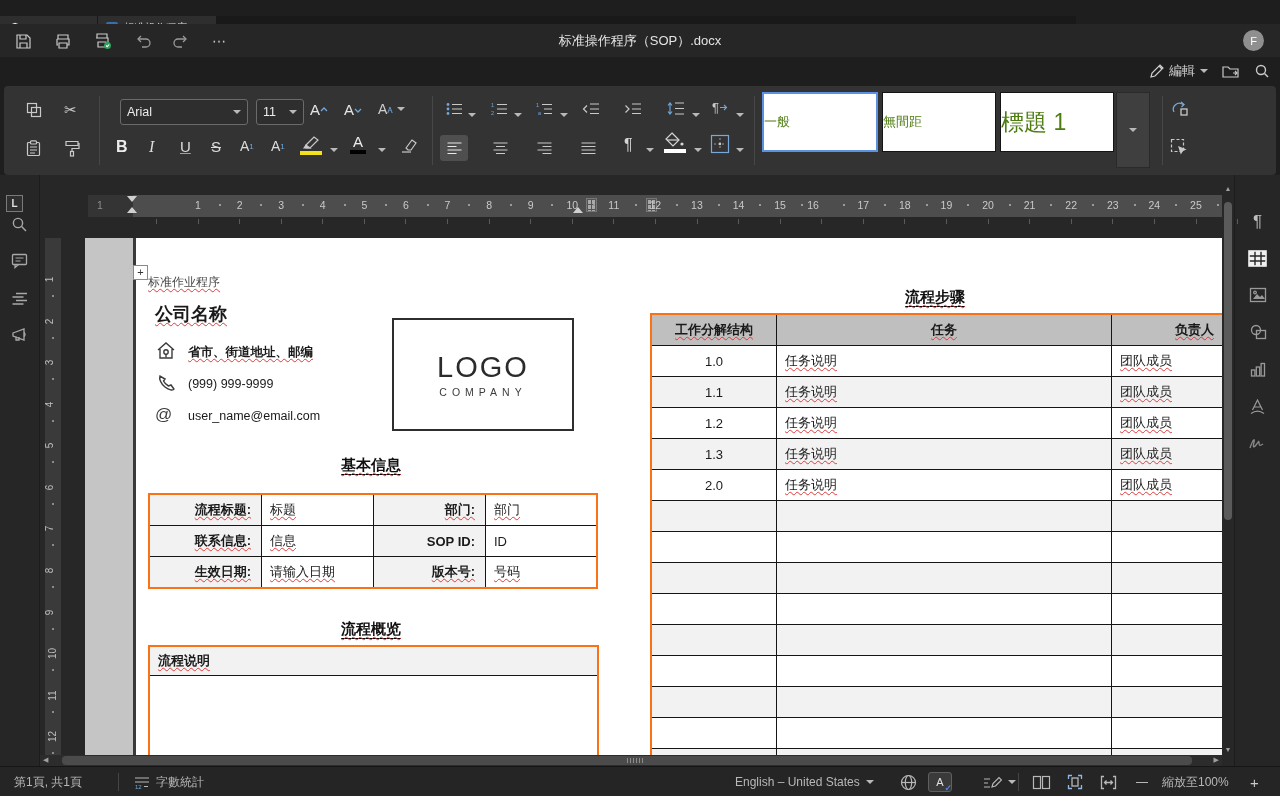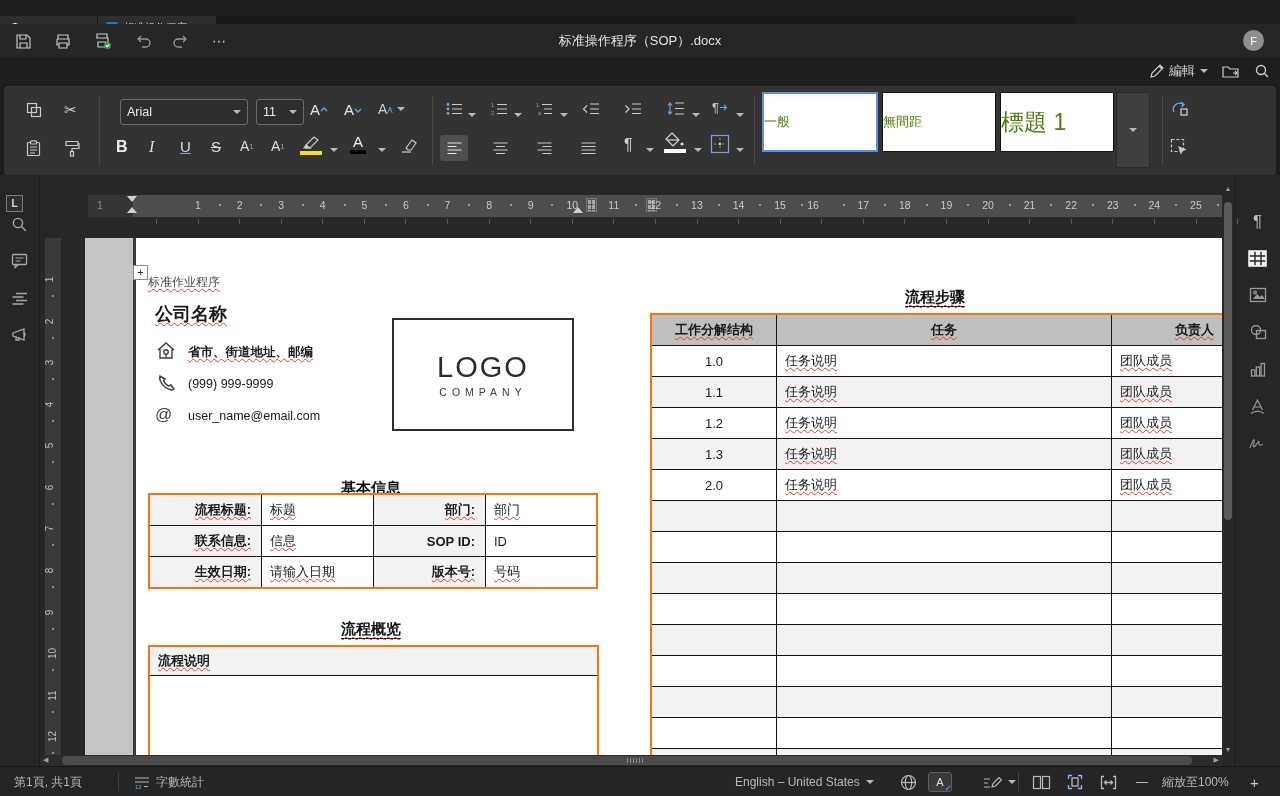--- a/index.html
+++ b/index.html
@@ -587,21 +587,21 @@
       <div class="doc-t" style="left:103px;top:139px;font-size:12.5px">(999) 999-9999</div>
 
       <span class="abs ic" style="left:70px;top:167px;font-size:17px;color:#3c3c3c">@</span>
       <div class="doc-t" style="left:103px;top:171px;font-size:12.5px">user_name@email.com</div>
 
       <div class="logo-box">
         <span class="logo-main">LOGO</span>
         <span class="logo-sub">COMPANY</span>
       </div>
 
-      <div class="sect-title" style="left:286px;top:241px"><span class="ul"><span class="sq">基本信息</span></span></div>
+      <div class="sect-title" style="left:286px;top:218px"><span class="ul"><span class="sq">基本信息</span></span></div>
       <div class="grid-tbl" id="basic-table" style="left:63px;top:255px;grid-template-columns:111px 111px 111px 110px;grid-auto-rows:30px">
           <div class="cell lab">
             <span class="sq">流程标题:</span>
           </div>
           <div class="cell">
             <span class="sq">标题</span>
           </div>
           <div class="cell lab">
             <span class="sq">部门:</span>
           </div>

